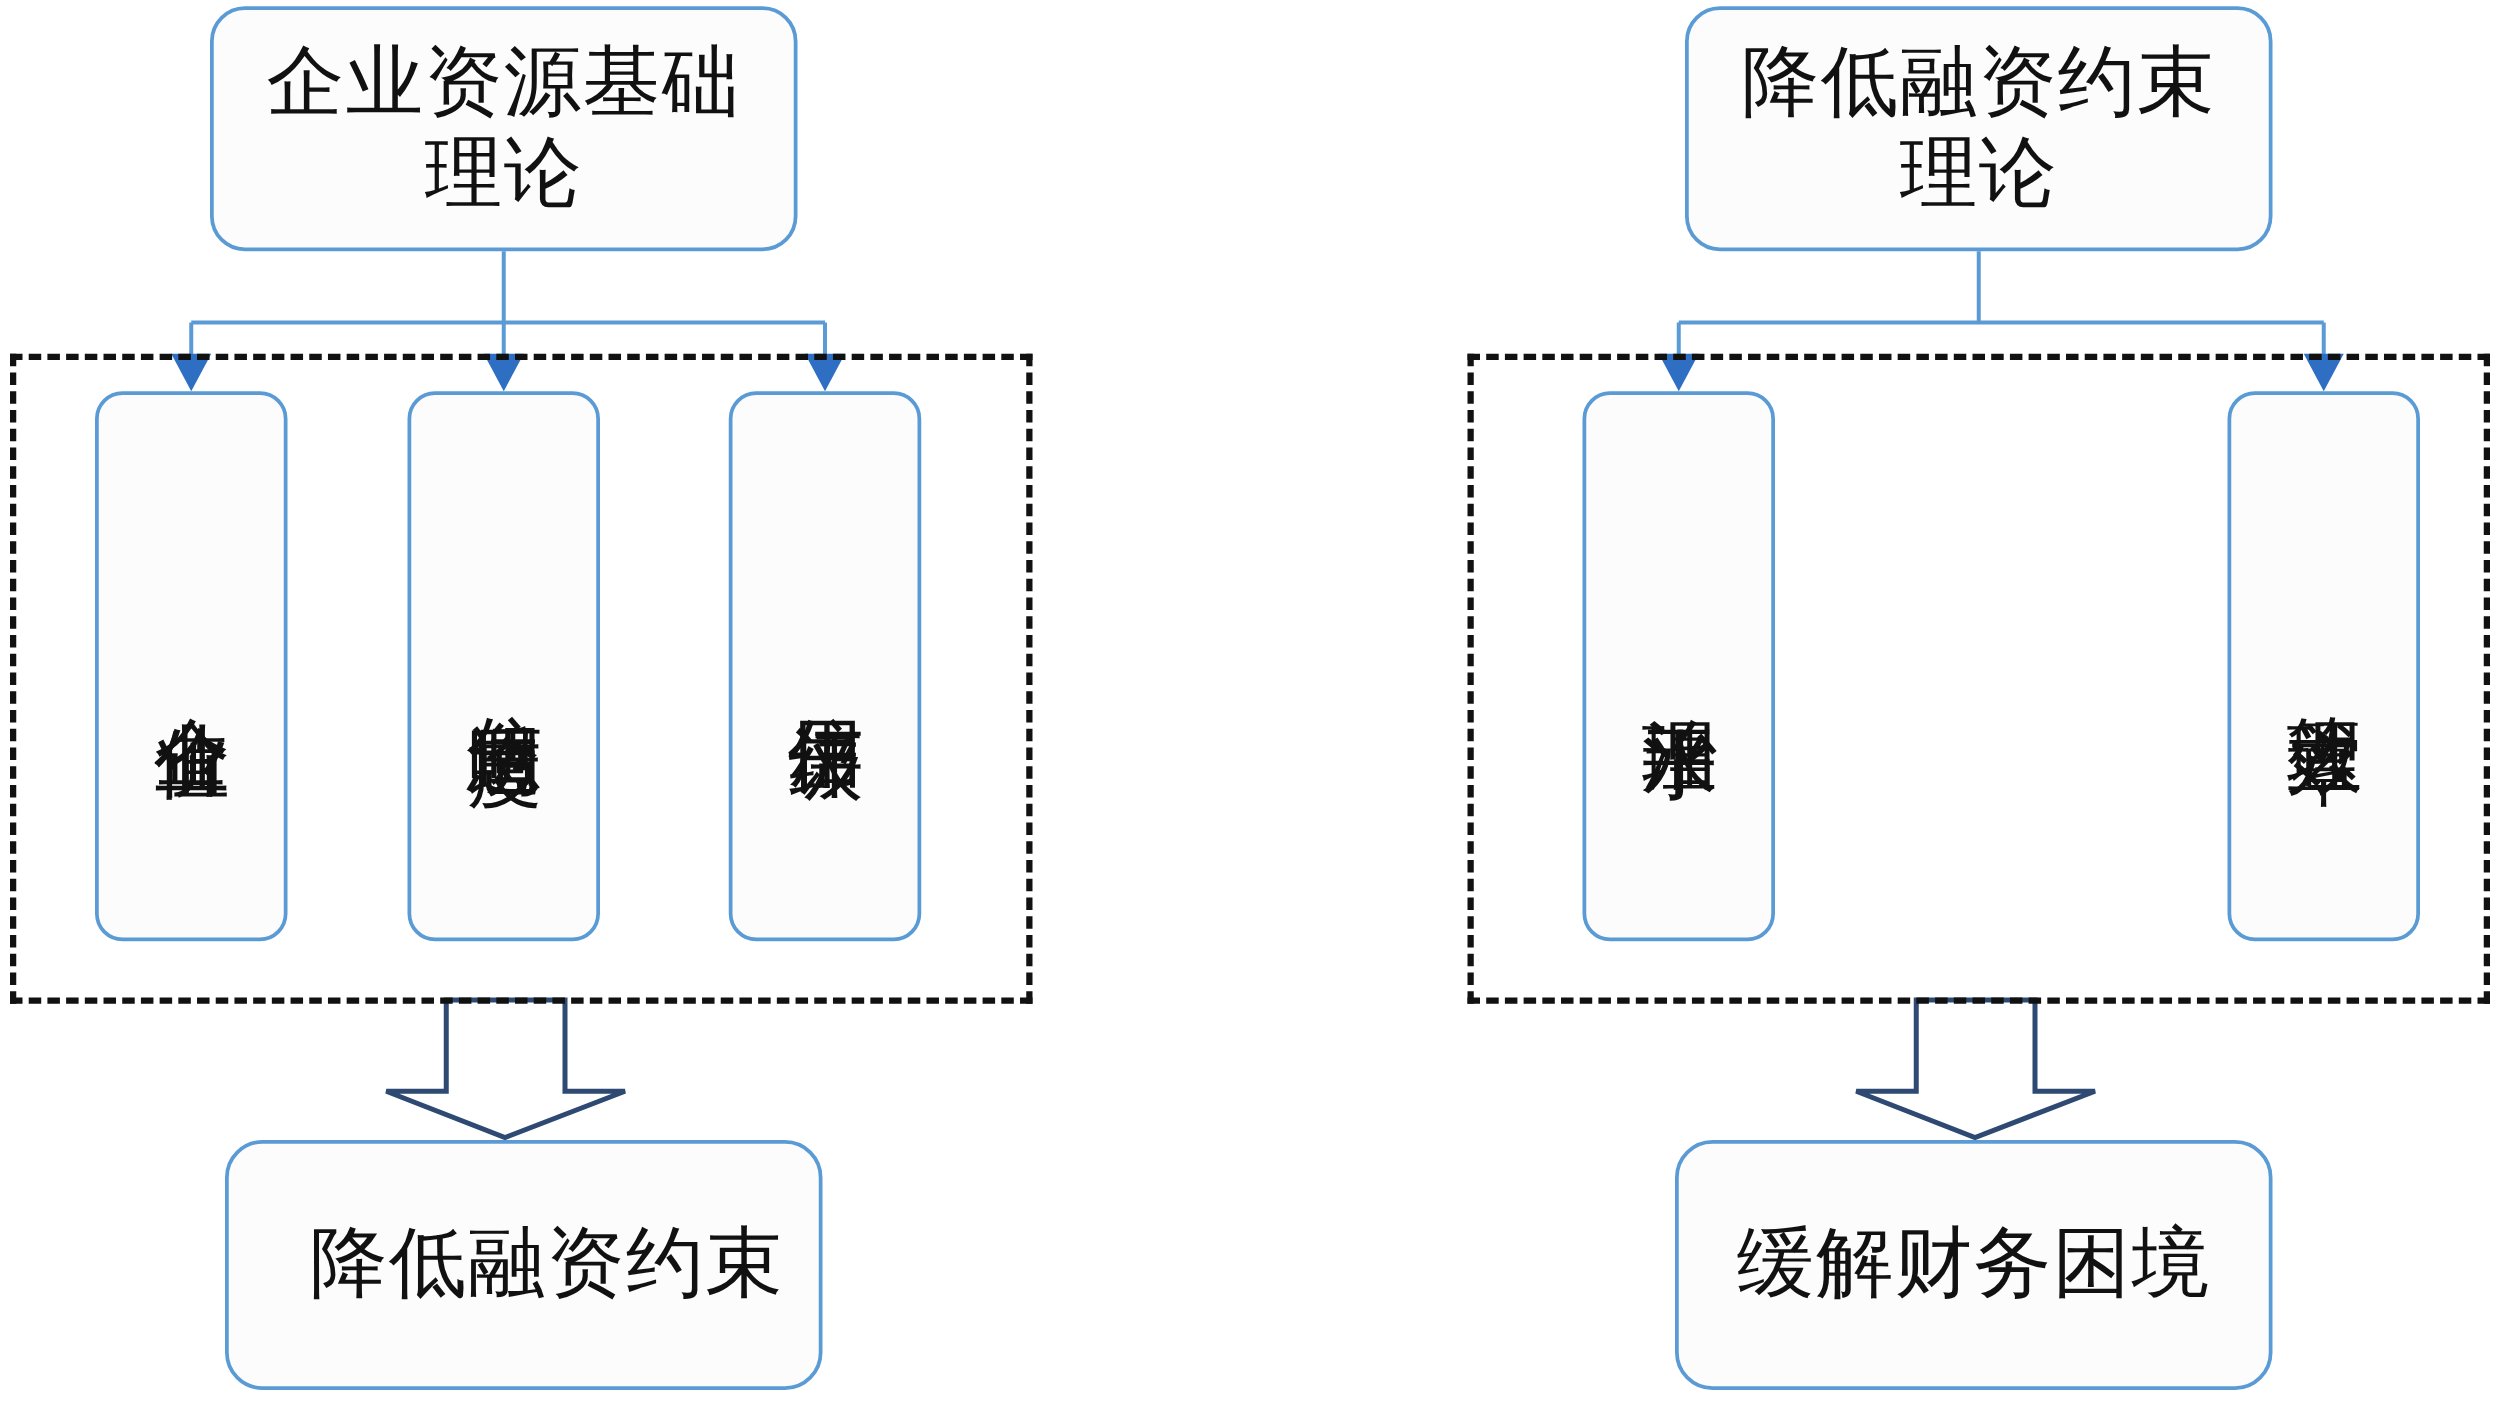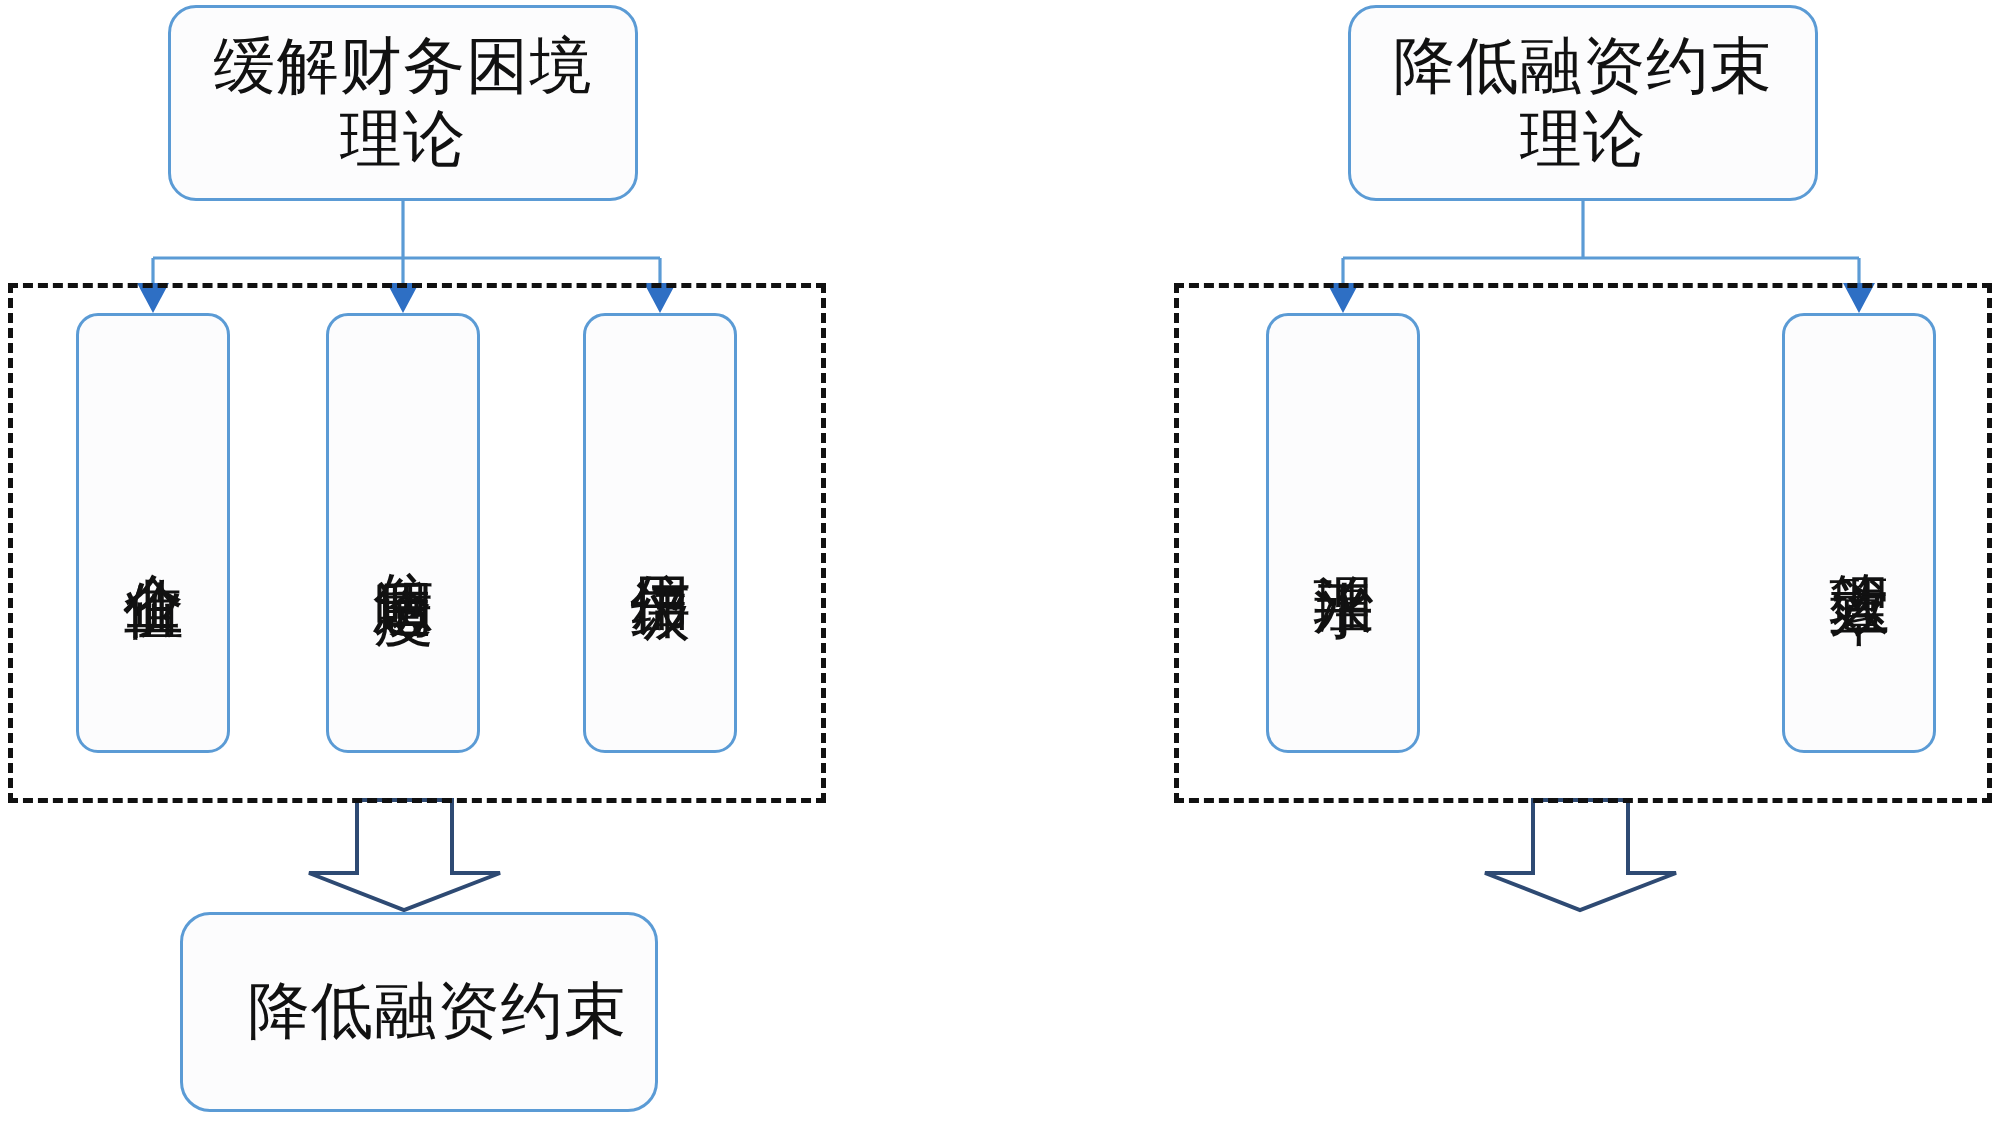--- a/index.html
+++ b/index.html
@@ -153,21 +153,21 @@
 
     <polygon class="block-arrow" points="357,800 452,800 452,873 500,873 404,910 309,873 357,873"></polygon>
 
     <polygon class="block-arrow" points="1533,800 1628,800 1628,873 1676,873 1580,910 1485,873 1533,873"></polygon>
   </svg>
 
   <div class="dashed-group" id="group-left"></div>
   <div class="dashed-group" id="group-right"></div>
 
   <div class="node-box theory-box" id="theory-left">
-    <span class="label">缓解财务困境
+    <span class="label">企业资源基础
 理论</span>
   </div>
 
   <div class="node-box factor-box" id="factor-l1">
     <span class="label">企业价值</span>
   </div>
 
   <div class="node-box factor-box" id="factor-l2">
     <span class="label">信息透明度</span>
   </div>
@@ -186,14 +186,17 @@
   </div>
 
   <div class="node-box factor-box" id="factor-r1">
     <span class="label">治理水平</span>
   </div>
 
   <div class="node-box factor-box" id="factor-r2">
     <span class="label">管理效率</span>
   </div>
 
+  <div class="node-box outcome-box" id="outcome-right">
+    <span class="label">缓解财务困境</span>
+  </div>
 
 </div>
 
 </body></html>

